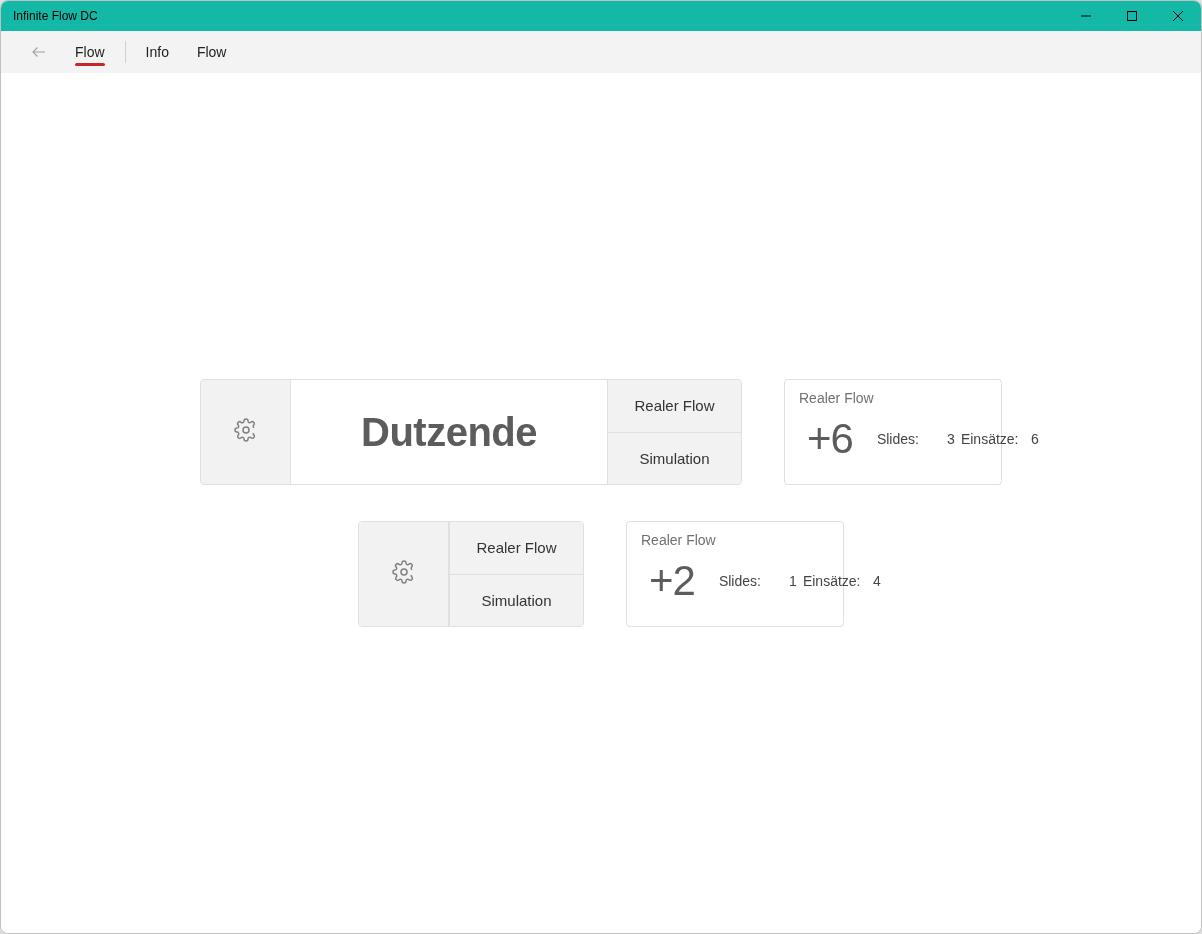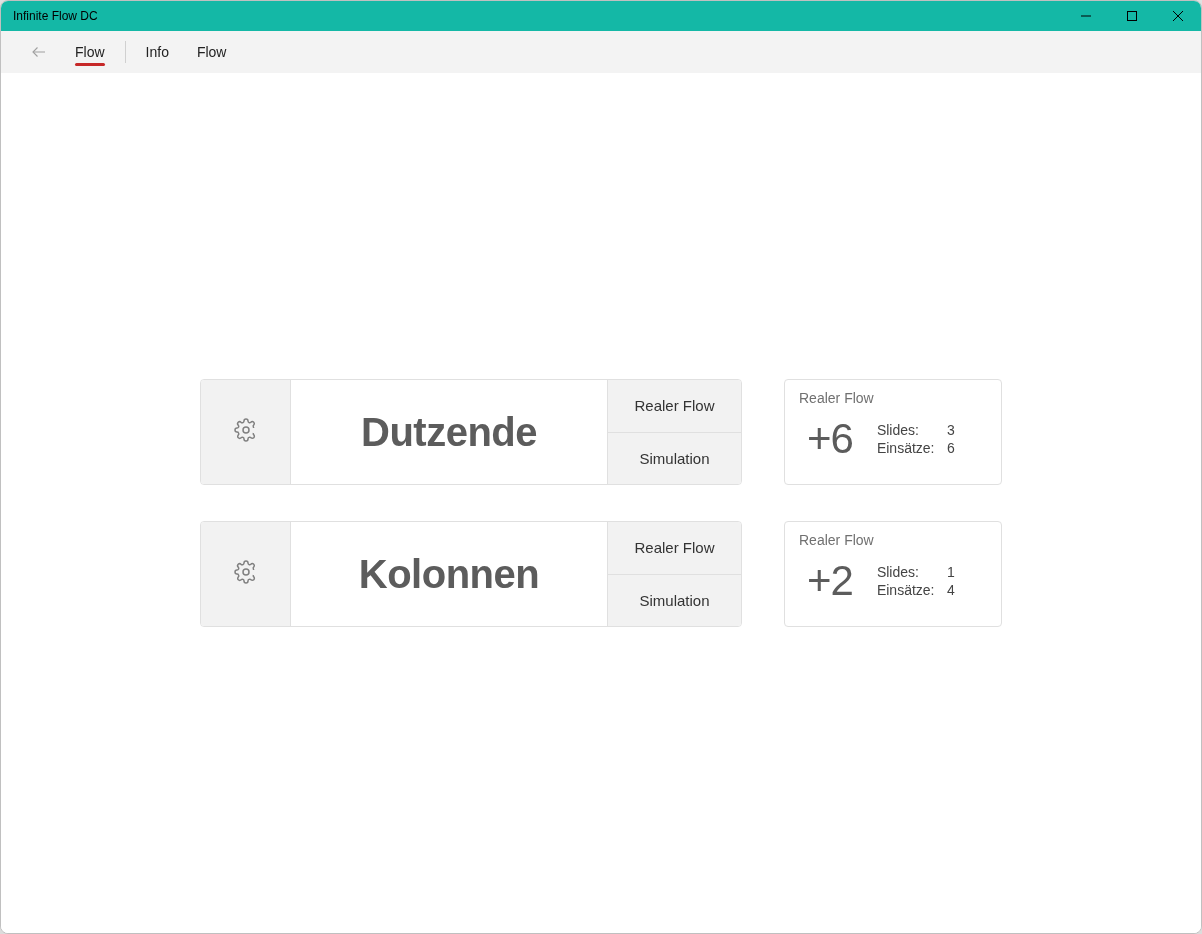--- a/index.html
+++ b/index.html
@@ -182,21 +182,21 @@
   }
   .big-number {
     font-size: 42px;
     font-weight: 300;
     color: #5c5c5c;
     margin-left: 8px;
     letter-spacing: -1px;
   }
   .stats {
     display: flex;
-    flex-direction: column;
+    flex-direction: row;
     gap: 2px;
     font-size: 14px;
     color: #444;
   }
   .stat-row {
     display: flex;
     gap: 12px;
   }
   .stat-label { min-width: 58px; }
   .stat-value { min-width: 12px; }
@@ -280,21 +280,20 @@
     <div class="row">
       <div class="left-block">
         <div class="settings-btn">
           <span>
             <svg width="24" height="24" viewBox="0 0 24 24" stroke-width="1.5">
                 <circle cx="12" cy="12" r="3"></circle>
                 <path d="M19.4 15a1.65 1.65 0 0 0 .33 1.82l.06.06a2 2 0 1 1-2.83 2.83l-.06-.06A1.65 1.65 0 0 0 15 19.4a1.65 1.65 0 0 0-1 1.51V21a2 2 0 1 1-4 0v-.09A1.65 1.65 0 0 0 9 19.4a1.65 1.65 0 0 0-1.82.33l-.06.06a2 2 0 1 1-2.83-2.83l.06-.06A1.65 1.65 0 0 0 4.6 15a1.65 1.65 0 0 0-1.51-1H3a2 2 0 1 1 0-4h.09A1.65 1.65 0 0 0 4.6 9a1.65 1.65 0 0 0-.33-1.82l-.06-.06a2 2 0 1 1 2.83-2.83l.06.06A1.65 1.65 0 0 0 9 4.6 1.65 1.65 0 0 0 10 3.09V3a2 2 0 1 1 4 0v.09A1.65 1.65 0 0 0 15 4.6a1.65 1.65 0 0 0 1.82-.33l.06-.06a2 2 0 1 1 2.83 2.83l-.06.06A1.65 1.65 0 0 0 19.4 9c.14.34.22.7.22 1.07"></path>
               </svg>
           </span>
         </div>
-        <div class="big-label">Kolonnen</div>
         <div class="action-col">
           <div class="action-btn">Realer Flow</div>
           <div class="action-btn">Simulation</div>
         </div>
       </div>
       <div class="info-card">
         <div class="info-card-title">Realer Flow</div>
         <div class="info-card-body">
           <div class="big-number">+2</div>
           <div class="stats">

